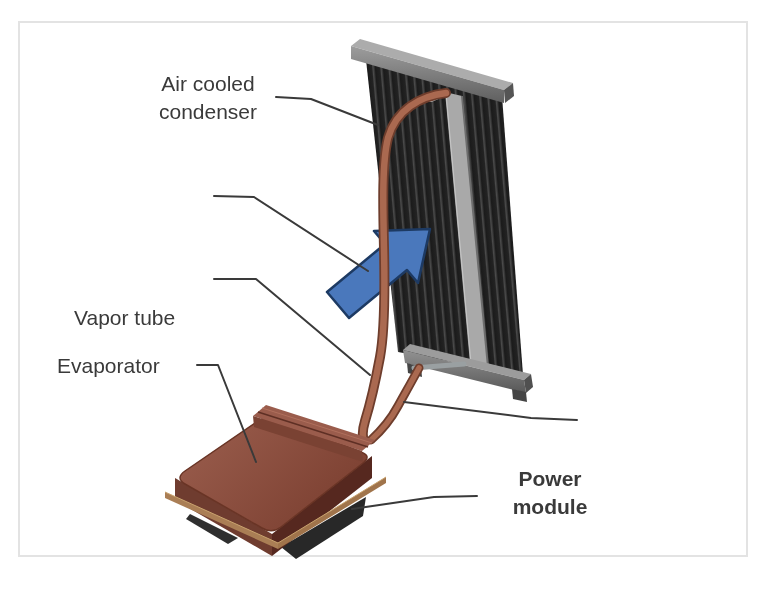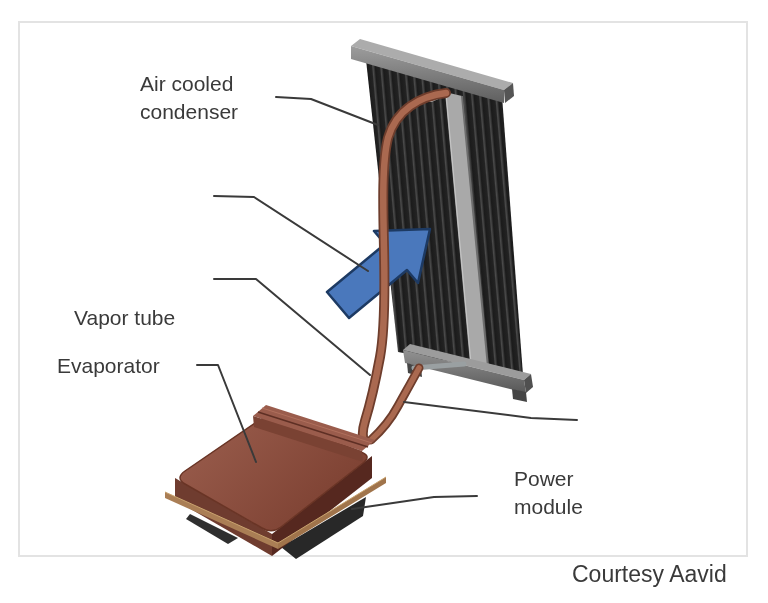--- a/index.html
+++ b/index.html
@@ -18,21 +18,21 @@
     position:absolute;left:18px;top:21px;width:730px;height:536px;
     border:2px solid var(--c-border);box-sizing:border-box;
   }
   svg.art{position:absolute;left:0;top:0;}
   .lbl{
     position:absolute;
     font-size:21px;line-height:28px;
     color:var(--c-text);
     white-space:pre-line;
   }
-  .lbl.center{text-align:left;}
+  .lbl.center{text-align:center;}
   .credit{
     position:absolute;left:572px;top:561px;
     font-size:23px;color:var(--c-text);white-space:nowrap;
   }
   .leader{fill:none;stroke:var(--c-text);stroke-width:2;stroke-linejoin:round;stroke-linecap:round;}
 </style>
 </head>
 <body>
 
 <div class="stage">
@@ -139,18 +139,17 @@
 
   <div class="lbl center" style="left:140px;top:70px;width:136px;">Air cooled
 condenser</div>
 
 
   <div class="lbl" style="left:74px;top:267px;margin-top:37px;">Vapor tube</div>
 
   <div class="lbl" style="left:57px;top:352px;">Evaporator</div>
 
 
-  <div class="lbl center" style="left:514px;top:465px;width:104px;">Power
+  <div class="lbl center" style="left:498px;top:465px;width:104px;font-weight:bold;">Power
 module</div>
 
-  <div class="credit">Courtesy Aavid</div>
 
 </div>
 
 </body></html>

